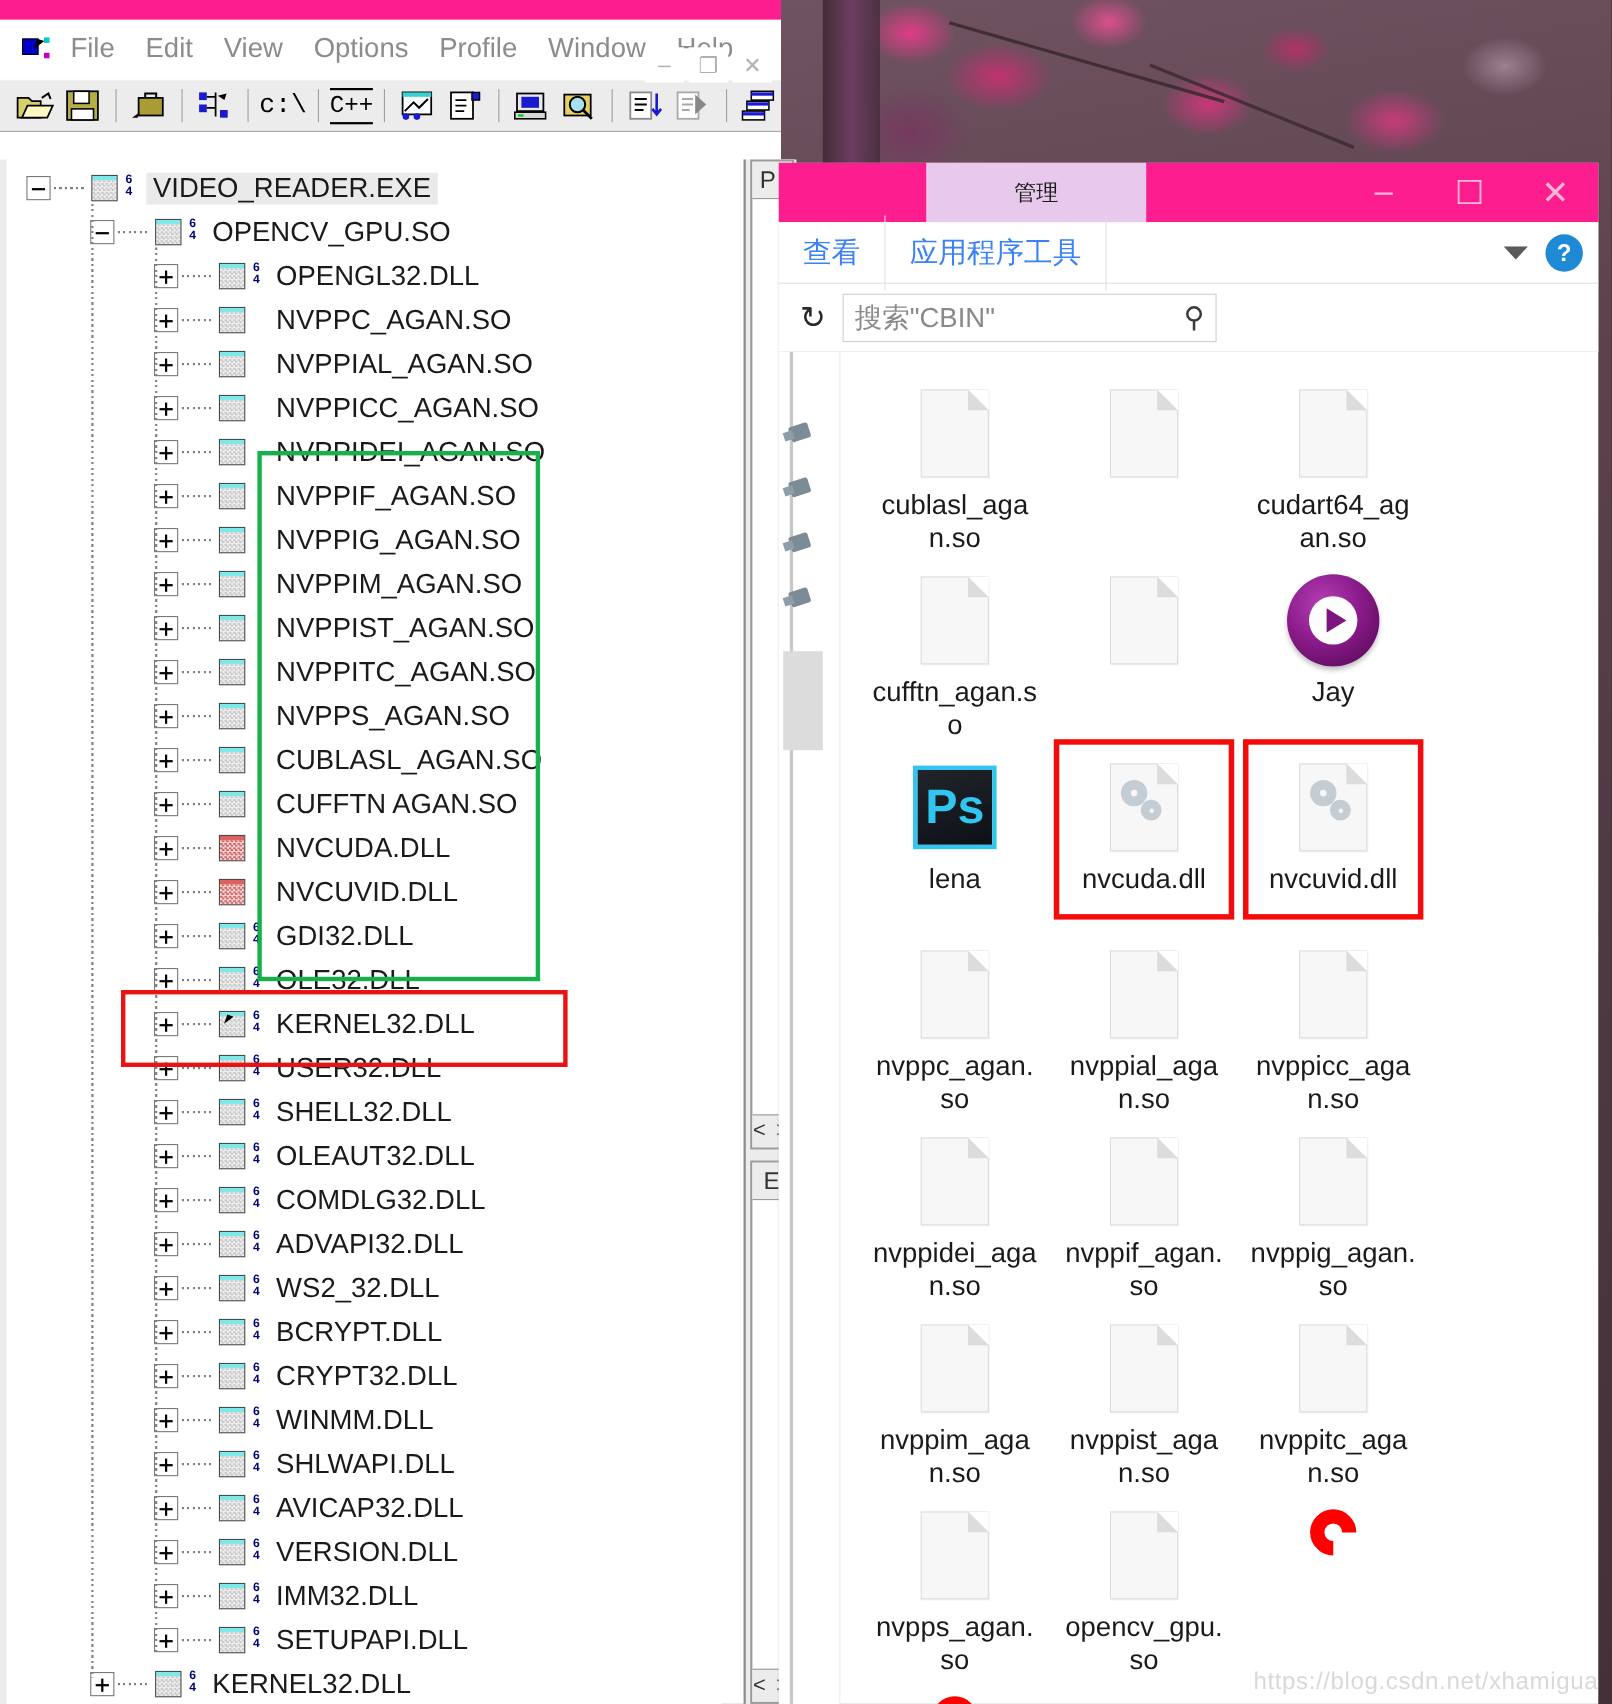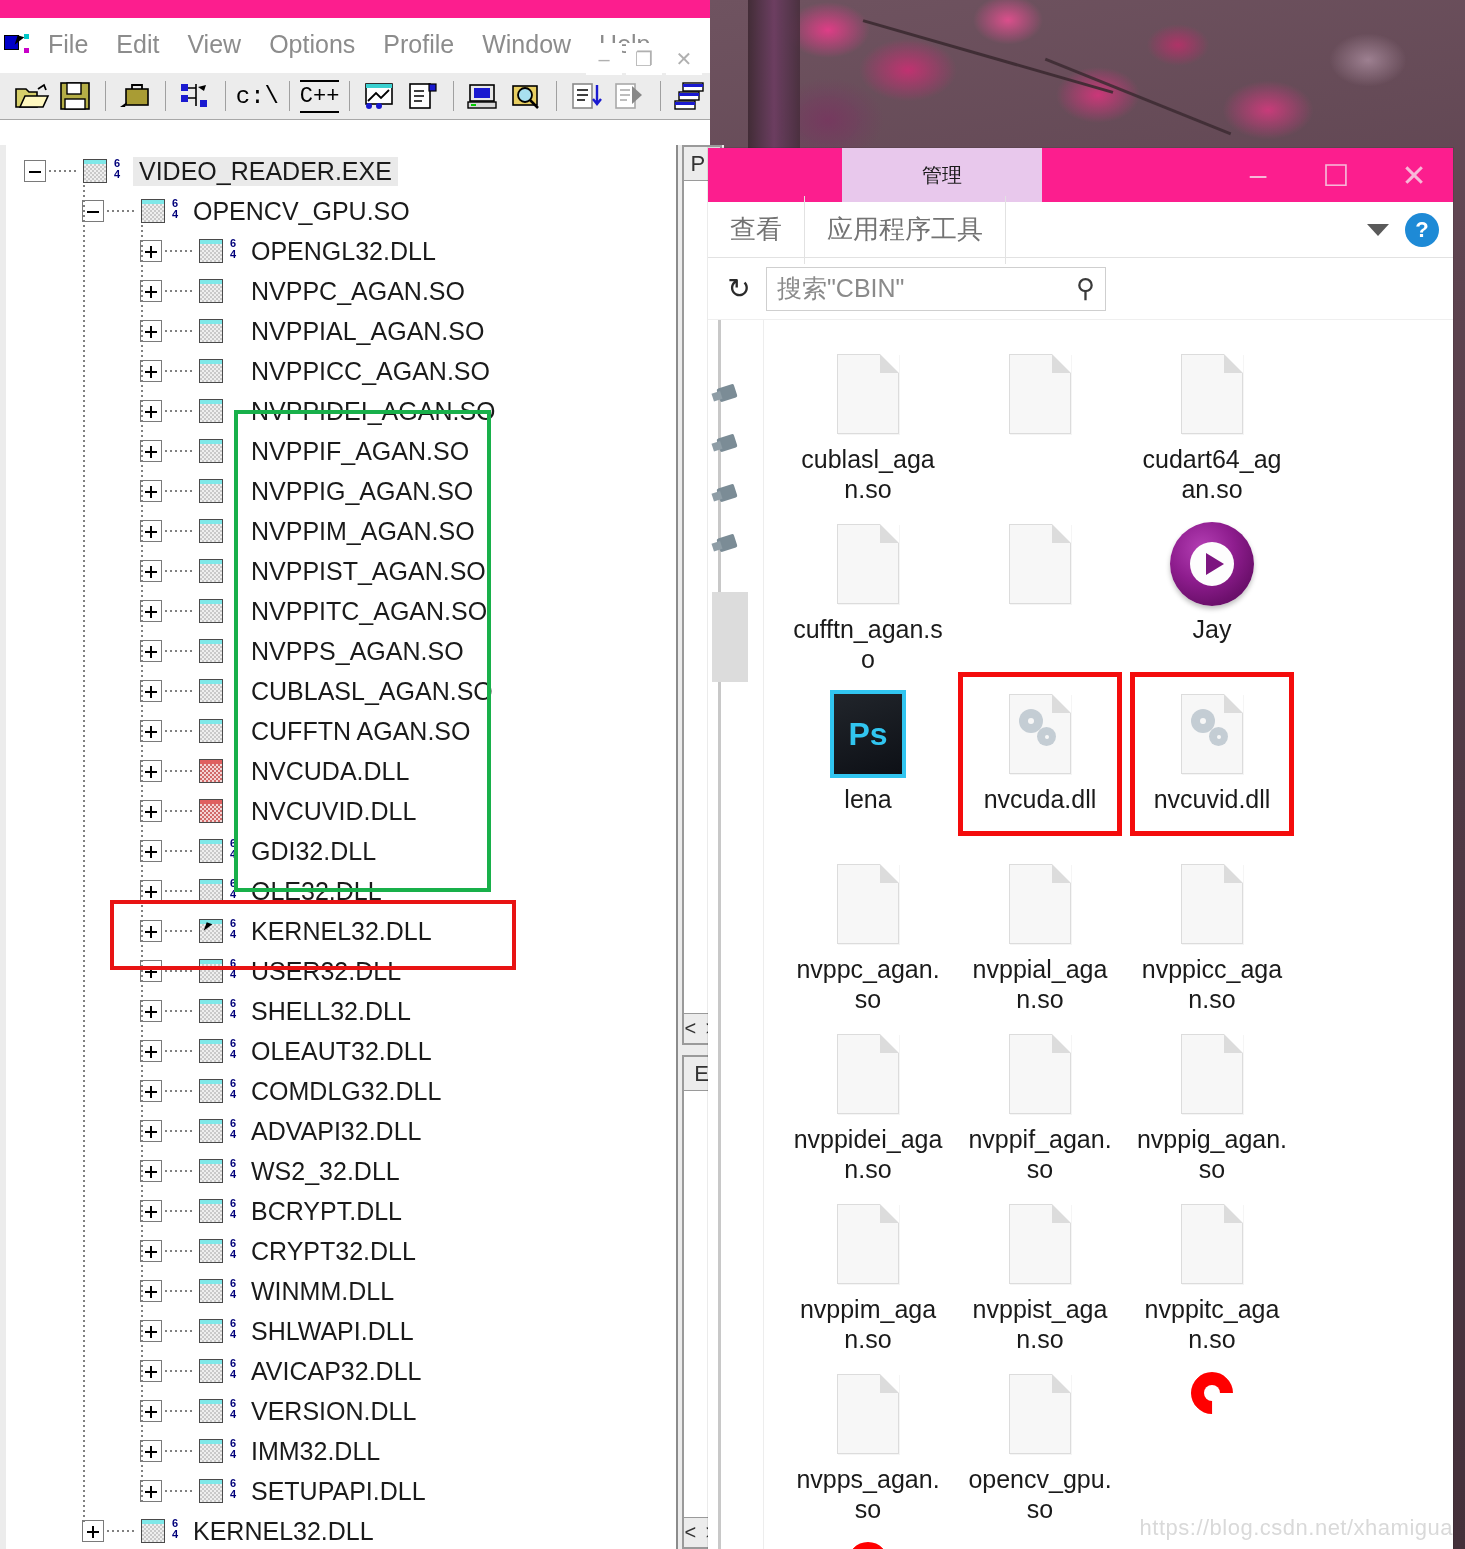--- a/index.html
+++ b/index.html
@@ -43,21 +43,21 @@
   
   #dw{
     position:absolute; left:0; top:0; width:710px; height:1549px;
     background:#ffffff;
   }
   #dw-titlebar{
     height:18px; background:#fc1e8e; width:100%;
   }
   #dw-menubar{
     height:54px; background:#ffffff; display:flex; align-items:center;
-    padding-left:4px; border-bottom:1px solid #ffffff;
+    padding-left:20px; border-bottom:1px solid #ffffff;
     position:relative;
   }
   .menu-icon{
     width:30px; height:26px; position:relative; margin-right:14px;
   }
   .menu-icon .blue-sq{
     position:absolute; left:0; top:3px; width:15px; height:15px;
     background:#0000c8; border:1px solid #000;
   }
   .menu-icon .cursor{
@@ -190,21 +190,21 @@
   #ex-winbtns{ position:absolute; right:0; top:0; height:54px; display:flex; }
   .ex-wb{
     width:78px; height:54px; display:flex; align-items:center; justify-content:center;
     color:#f7b8d8; font-size:30px;
   }
   #ex-ribbon{
     height:56px; background:#ffffff; border-bottom:1px solid #e2e2e2;
     display:flex; align-items:center; position:relative;
   }
   .rb-tab{
-    font-size:26px; color:#737373; padding:0 22px; height:68px;
+    font-size:26px; color:#3b82f6; padding:0 22px; height:68px;
     display:flex; align-items:center;
   }
   #rb-apptools{ border-left:1px solid #e2e2e2; border-right:1px solid #e2e2e2; }
   #ex-ribbon-right{
     position:absolute; right:14px; display:flex; align-items:center; gap:16px;
   }
   .chev-dn{
     width:0;height:0;border-left:11px solid transparent;border-right:11px solid transparent;
     border-top:12px solid #5a5a5a;
   }
@@ -310,23 +310,23 @@
     width:44px; height:44px; border-radius:50%; background:#fdfdfd;
     display:flex; align-items:center; justify-content:center;
   }
   .jay .play{
     width:0;height:0;border-left:18px solid #7d1580;
     border-top:11px solid transparent;border-bottom:11px solid transparent;
     margin-left:5px;
   }
   
   .ps{
-    width:76px; height:88px; background:linear-gradient(160deg,#21252b,#0d1016);
+    width:76px; height:76px; background:linear-gradient(160deg,#21252b,#0d1016);
     border:4px solid #31c5f0; display:flex; align-items:center; justify-content:center;
-    color:#31c5f0; font-size:32px; font-weight:bold; font-family:"Liberation Sans", sans-serif;
+    color:#31c5f0; font-size:44px; font-weight:bold; font-family:"Liberation Sans", sans-serif;
   }
   
   .ocv{ width:92px; height:84px; position:relative; }
   .ocv .arc{
     position:absolute; width:42px; height:42px; border-radius:50%;
     border:13px solid; background:transparent;
   }
   .ocv .a-red{ left:25px; top:0; border-color:#ff0000 transparent #ff0000 #ff0000; transform:rotate(45deg); }
   #watermark{
     position:absolute; right:12px; bottom:8px; font-size:22px; color:#d9d9d9;

